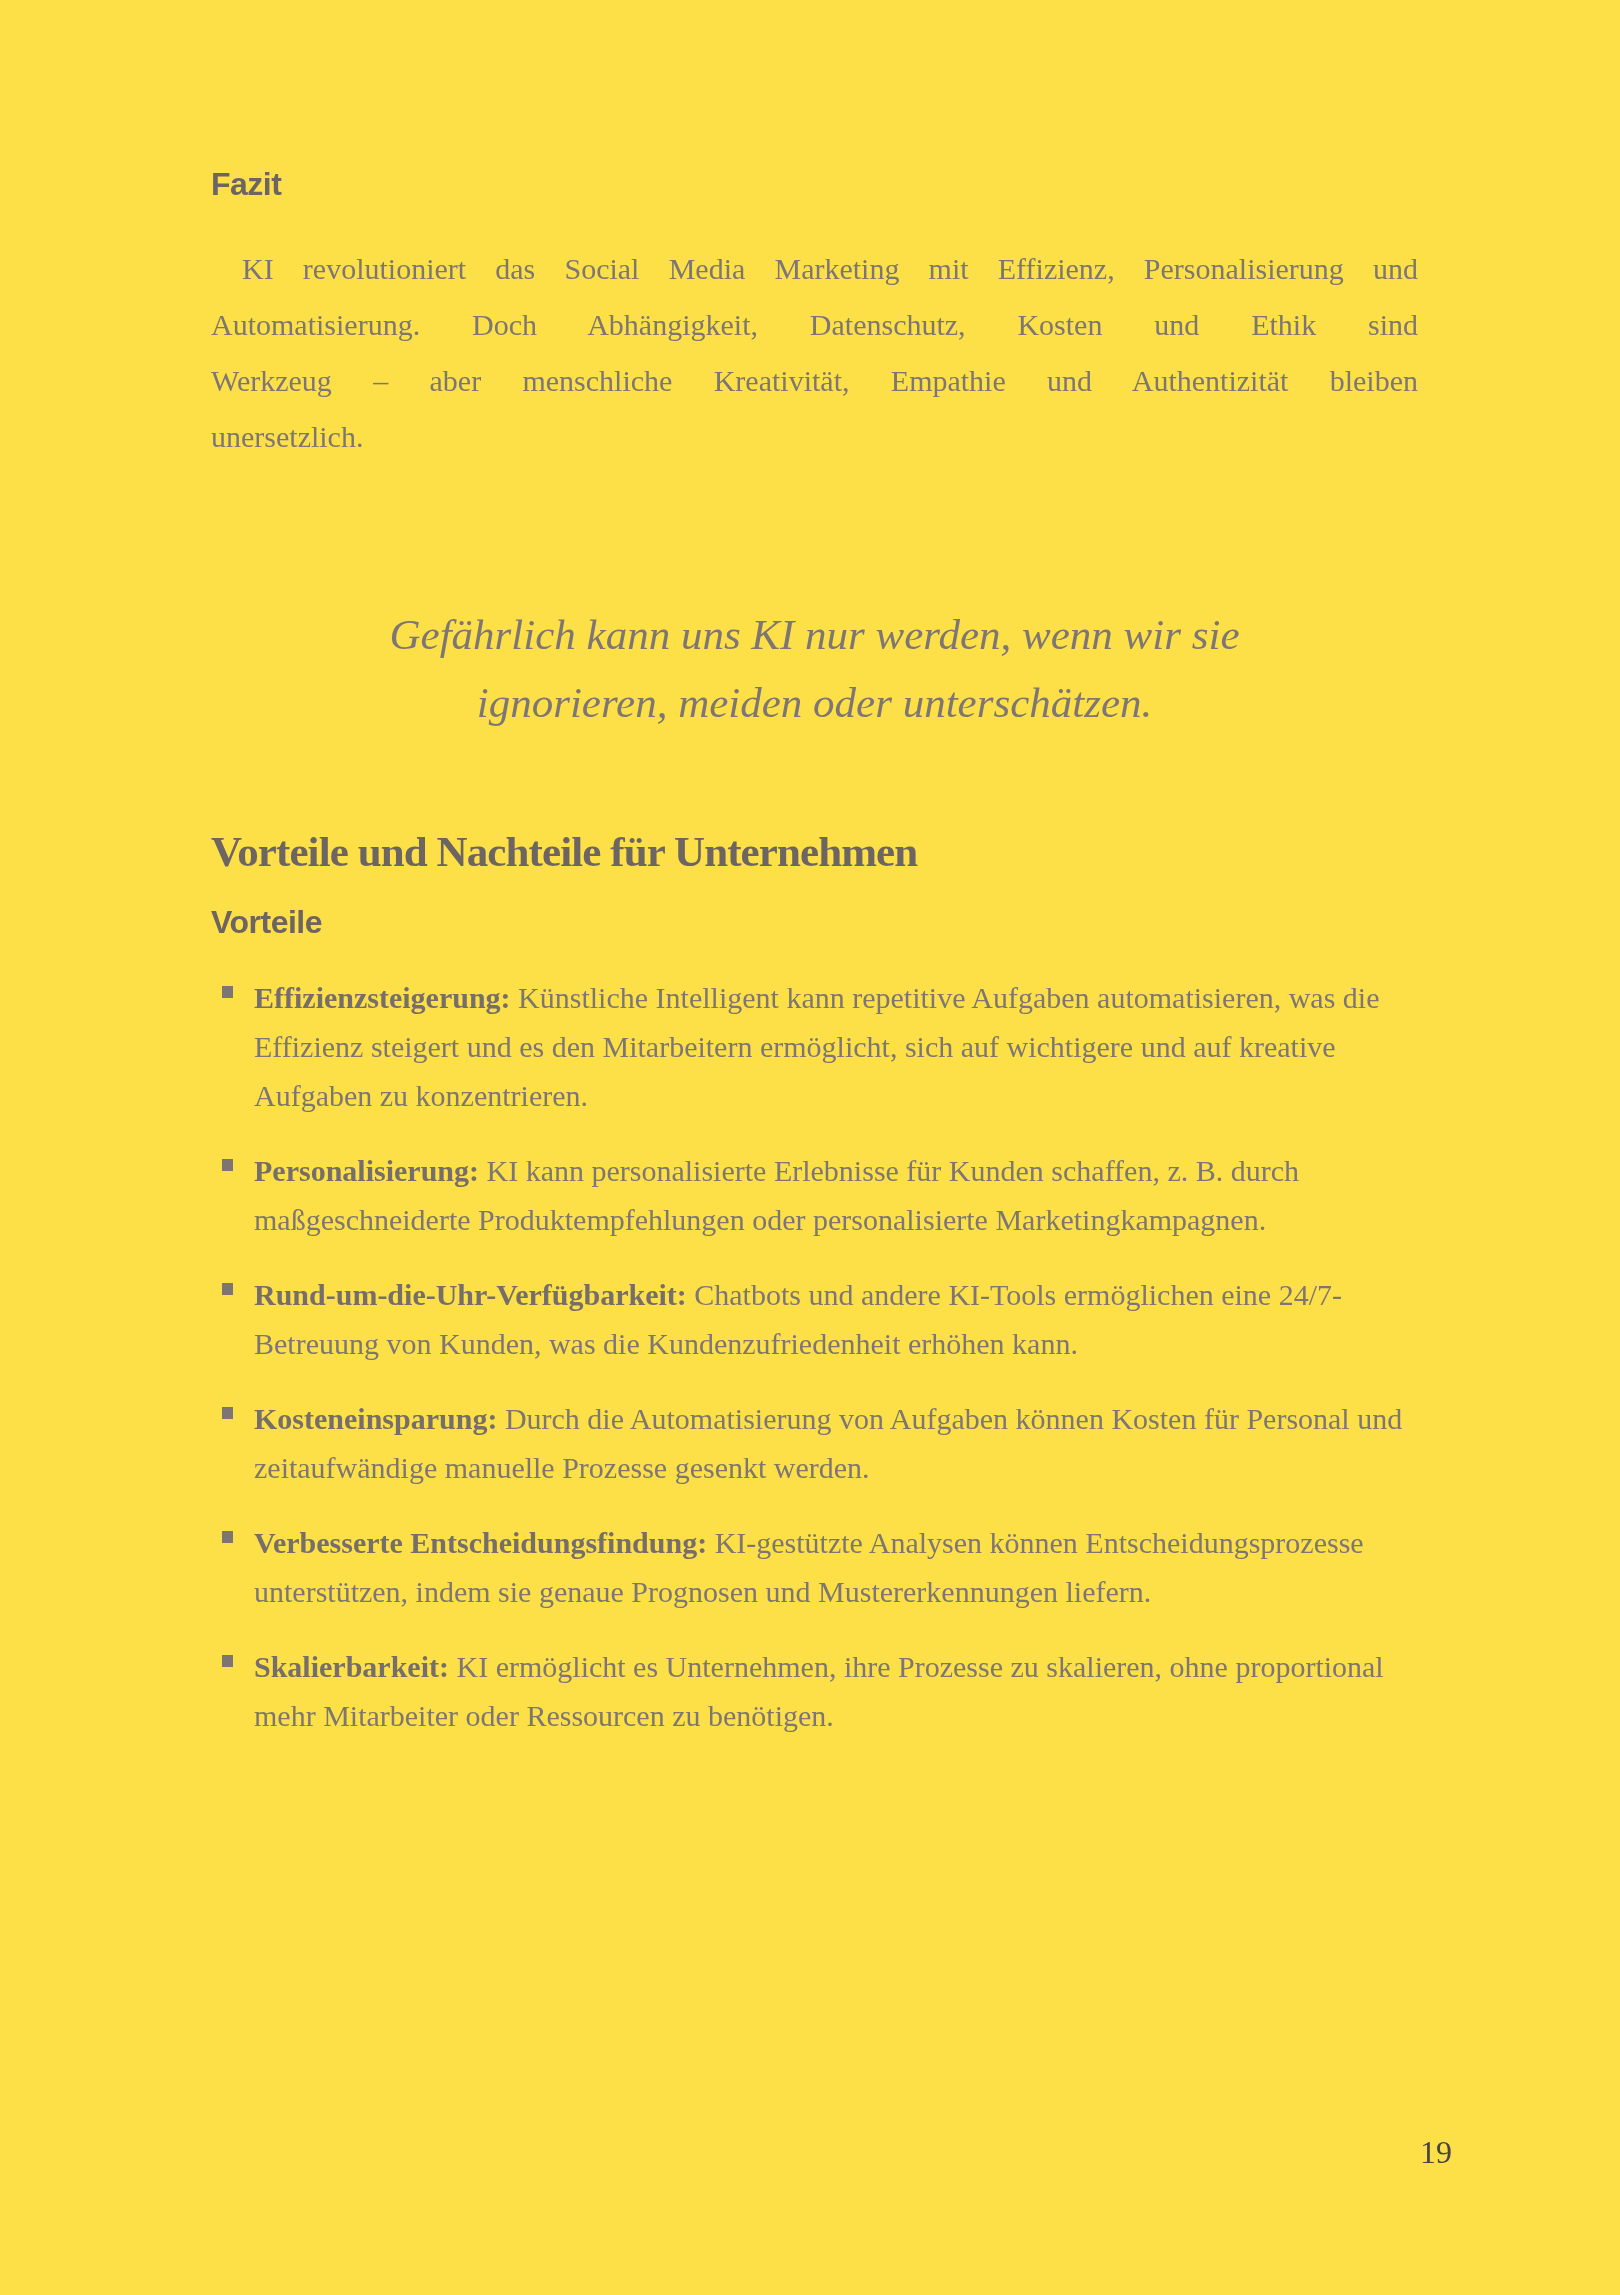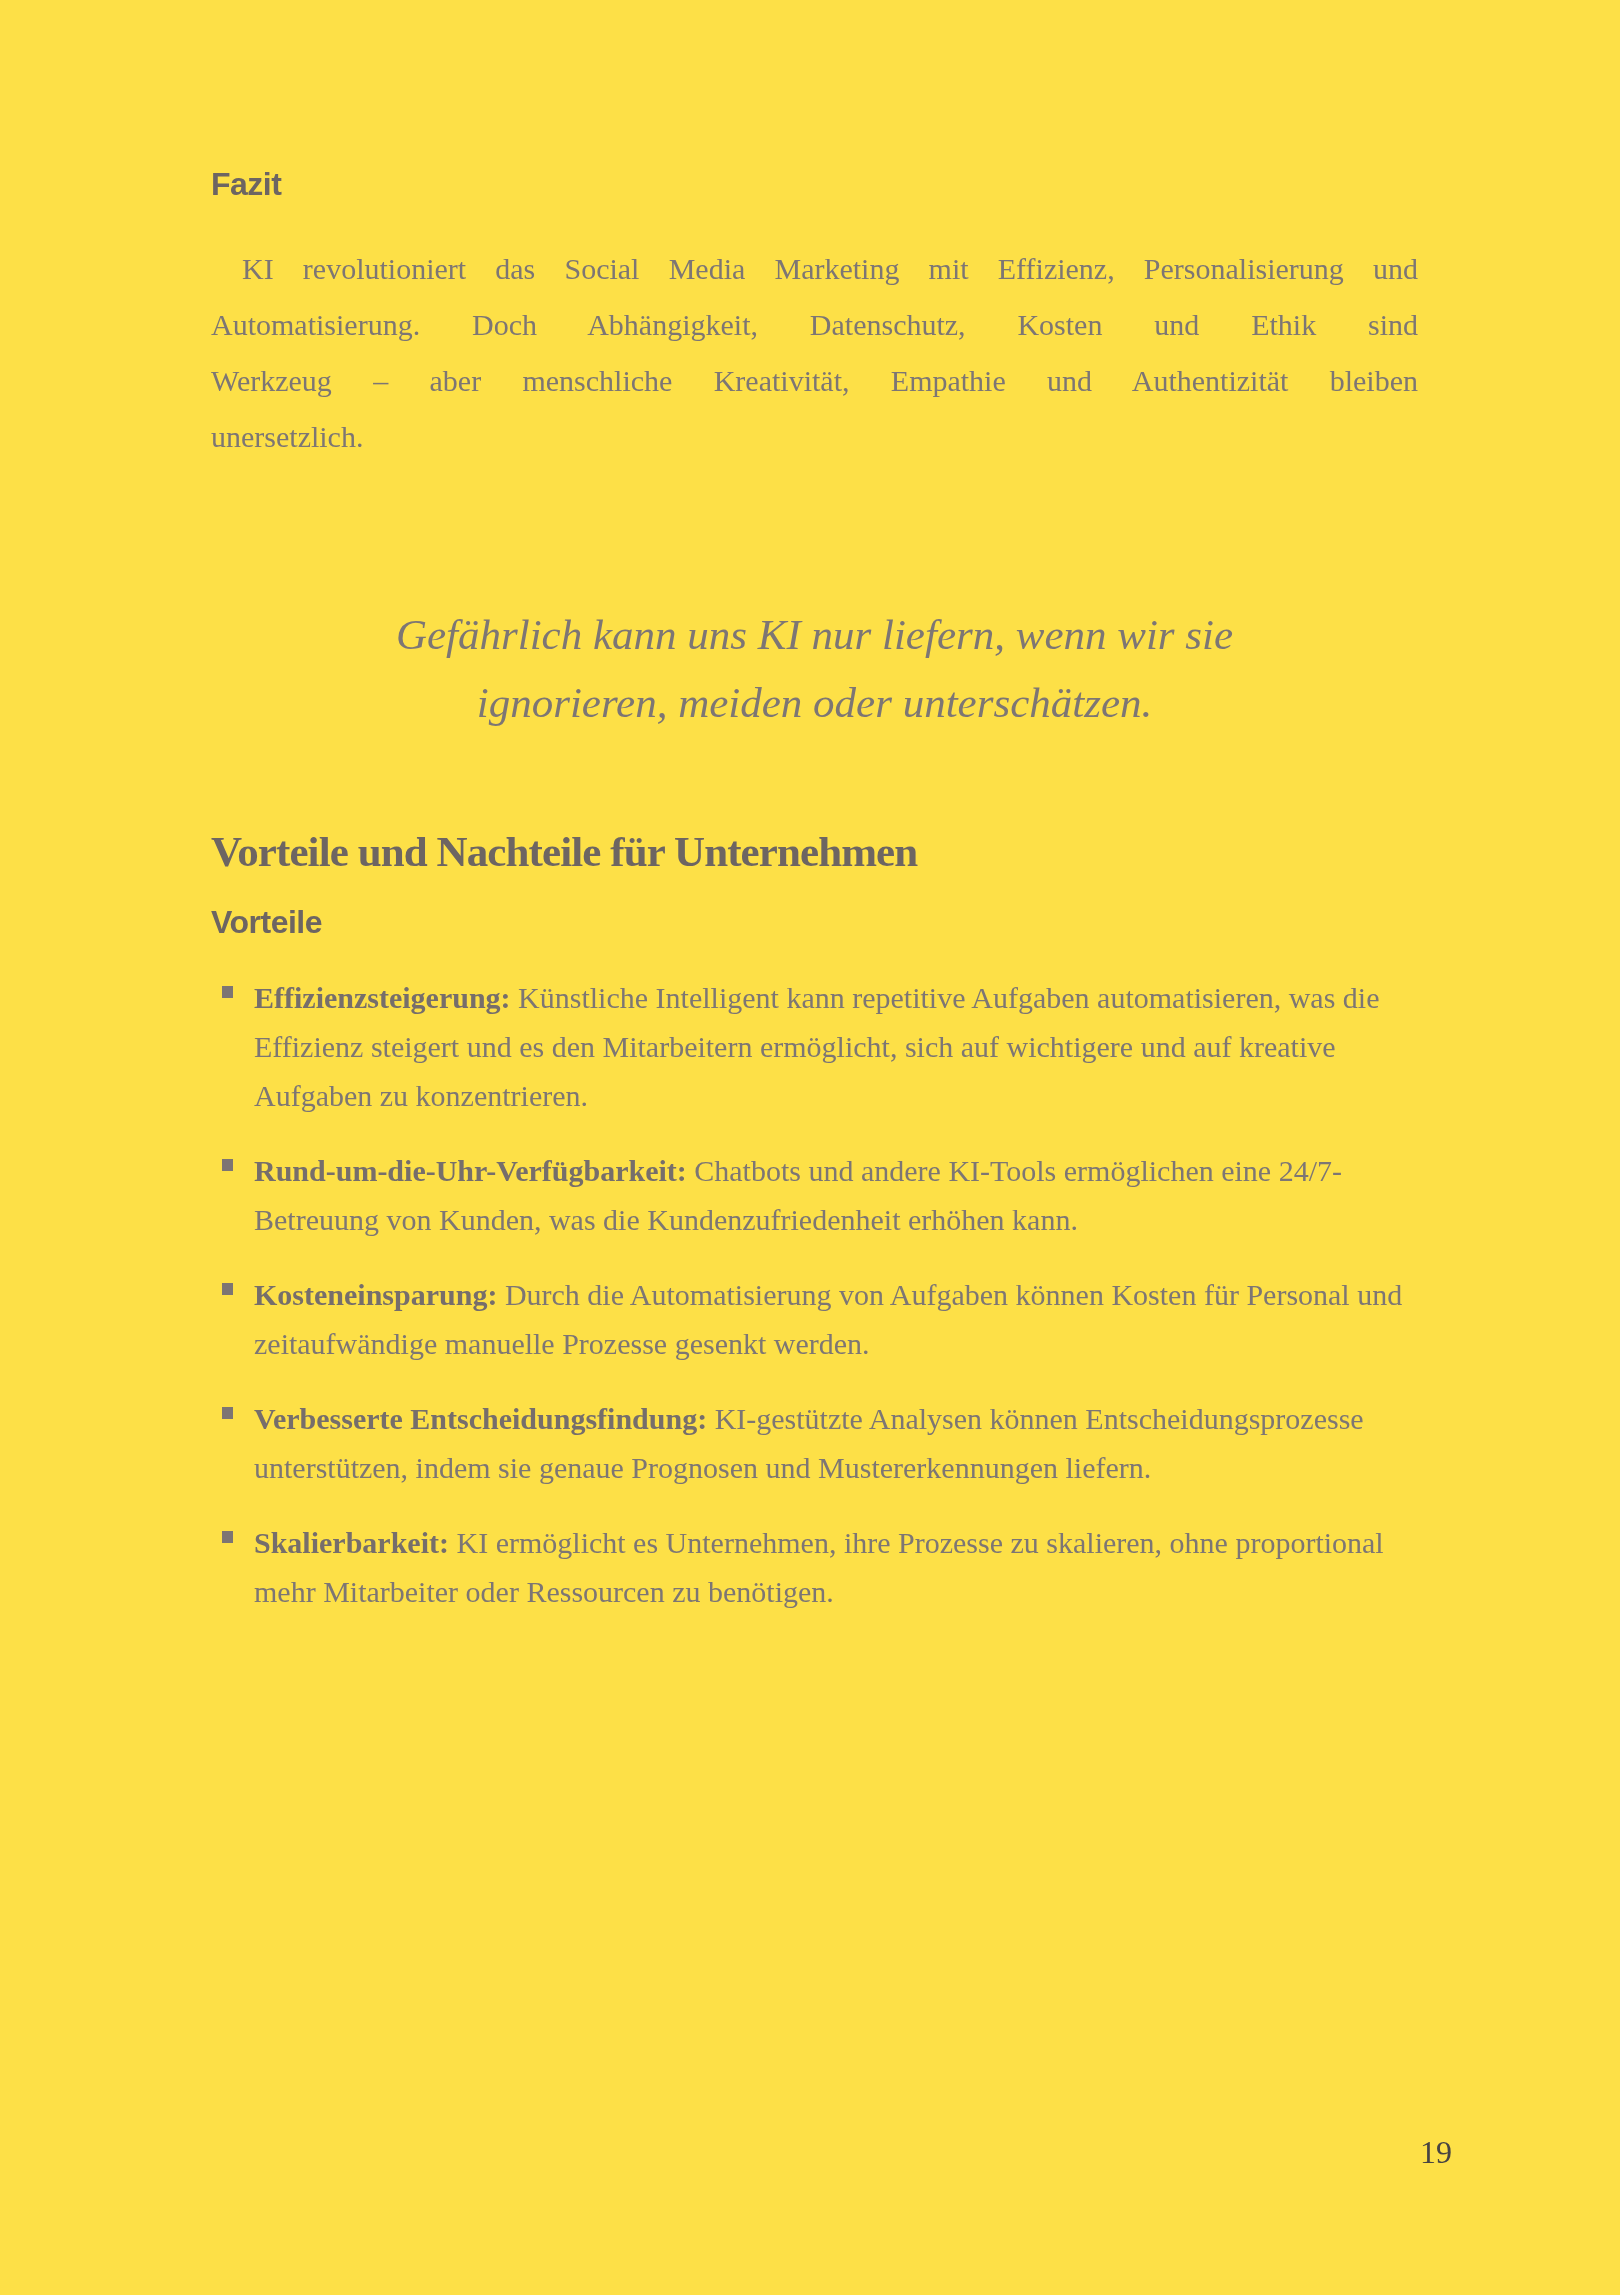--- a/index.html
+++ b/index.html
@@ -122,38 +122,39 @@
   <div class="h2-heading fazit-heading">Fazit</div>
 
   <div class="intro">
     <div class="line first">KI revolutioniert das Social Media Marketing mit Effizienz, Personalisierung und</div>
     <div class="line">Automatisierung. Doch Abhängigkeit, Datenschutz, Kosten und Ethik sind</div>
     <div class="line">Werkzeug – aber menschliche Kreativität, Empathie und Authentizität bleiben</div>
     <div class="line last">unersetzlich.</div>
   </div>
 
   <div class="quote">
-    <div class="quote-line">Gefährlich kann uns KI nur liefern, wenn wir sie</div>
+    <div class="quote-line">Gefährlich kann uns KI nur werden, wenn wir sie</div>
     <div class="quote-line">ignorieren, meiden oder unterschätzen.</div>
   </div>
 
   <div class="h1-heading">Vorteile und Nachteile für Unternehmen</div>
 
   <div class="h2-heading vorteile-subheading">Vorteile</div>
 
   <ul class="bullets">
     <li class="bullet-item">
       <span class="bullet-marker"></span>
       <span class="bullet-text"><strong>Effizienzsteigerung:</strong><span> Künstliche Intelligent kann repetitive Aufgaben automatisieren, was die Effizienz steigert und es den Mitarbeitern ermöglicht, sich auf wichtigere und auf kreative Aufgaben zu konzentrieren.</span></span>
     </li>
     <li class="bullet-item">
       <span class="bullet-marker"></span>
     </li>
     <li class="bullet-item">
       <span class="bullet-marker"></span>
+      <span class="bullet-text"><strong>Personalisierung:</strong><span> KI kann personalisierte Erlebnisse für Kunden schaffen, z. B. durch maßgeschneiderte Produktempfehlungen oder personalisierte Marketingkampagnen.</span></span>
     </li>
     <li class="bullet-item">
       <span class="bullet-marker"></span>
       <span class="bullet-text"><strong>Rund-um-die-Uhr-Verfügbarkeit:</strong><span> Chatbots und andere KI-Tools ermöglichen eine 24/7-Betreuung von Kunden, was die Kundenzufriedenheit erhöhen kann.</span></span>
     </li>
     <li class="bullet-item">
       <span class="bullet-marker"></span>
       <span class="bullet-text"><strong>Kosteneinsparung:</strong><span> Durch die Automatisierung von Aufgaben können Kosten für Personal und zeitaufwändige manuelle Prozesse gesenkt werden.</span></span>
     </li>
     <li class="bullet-item">

